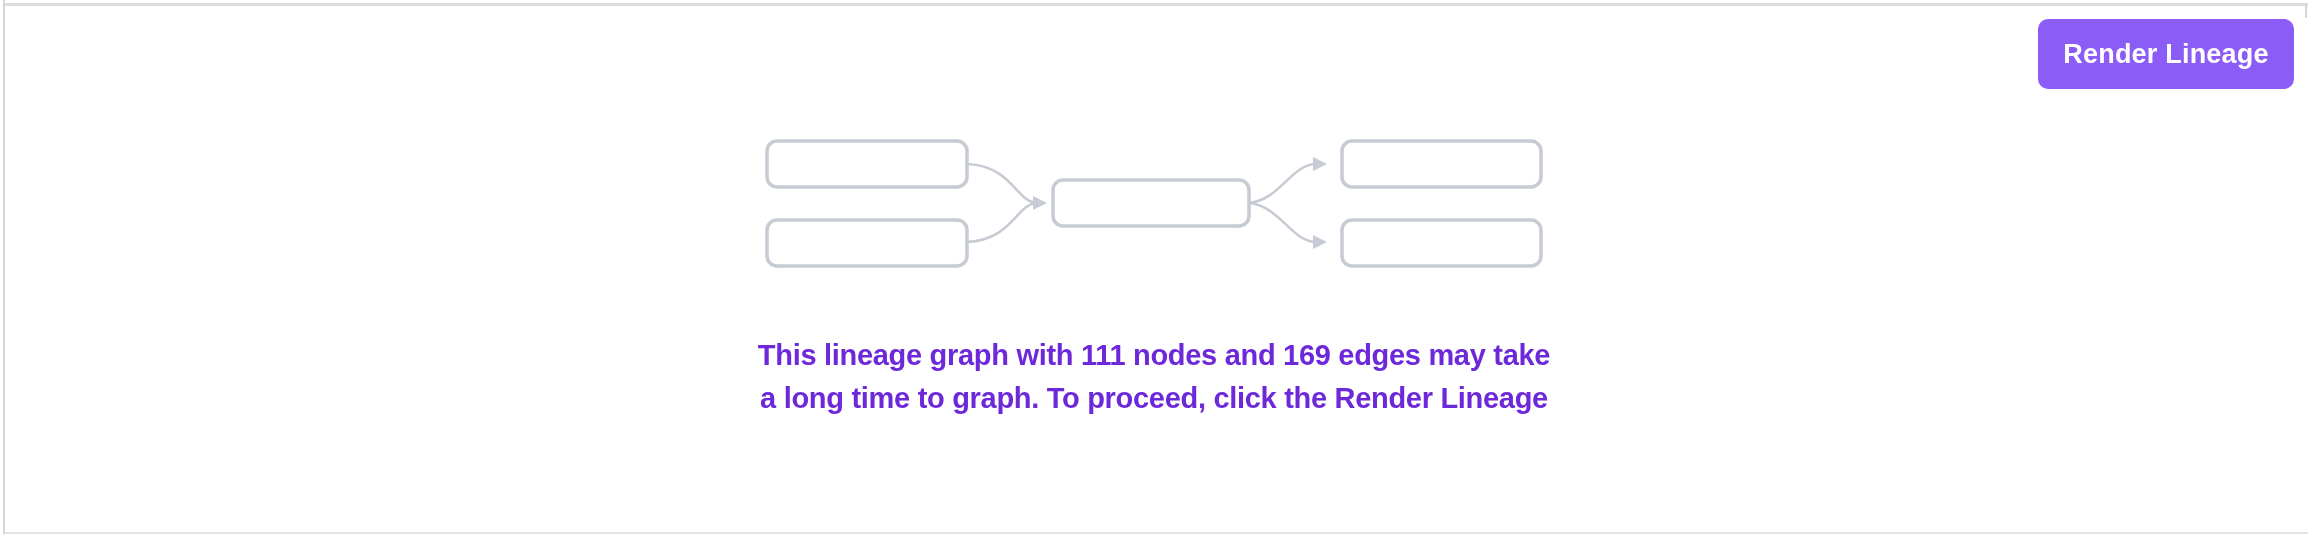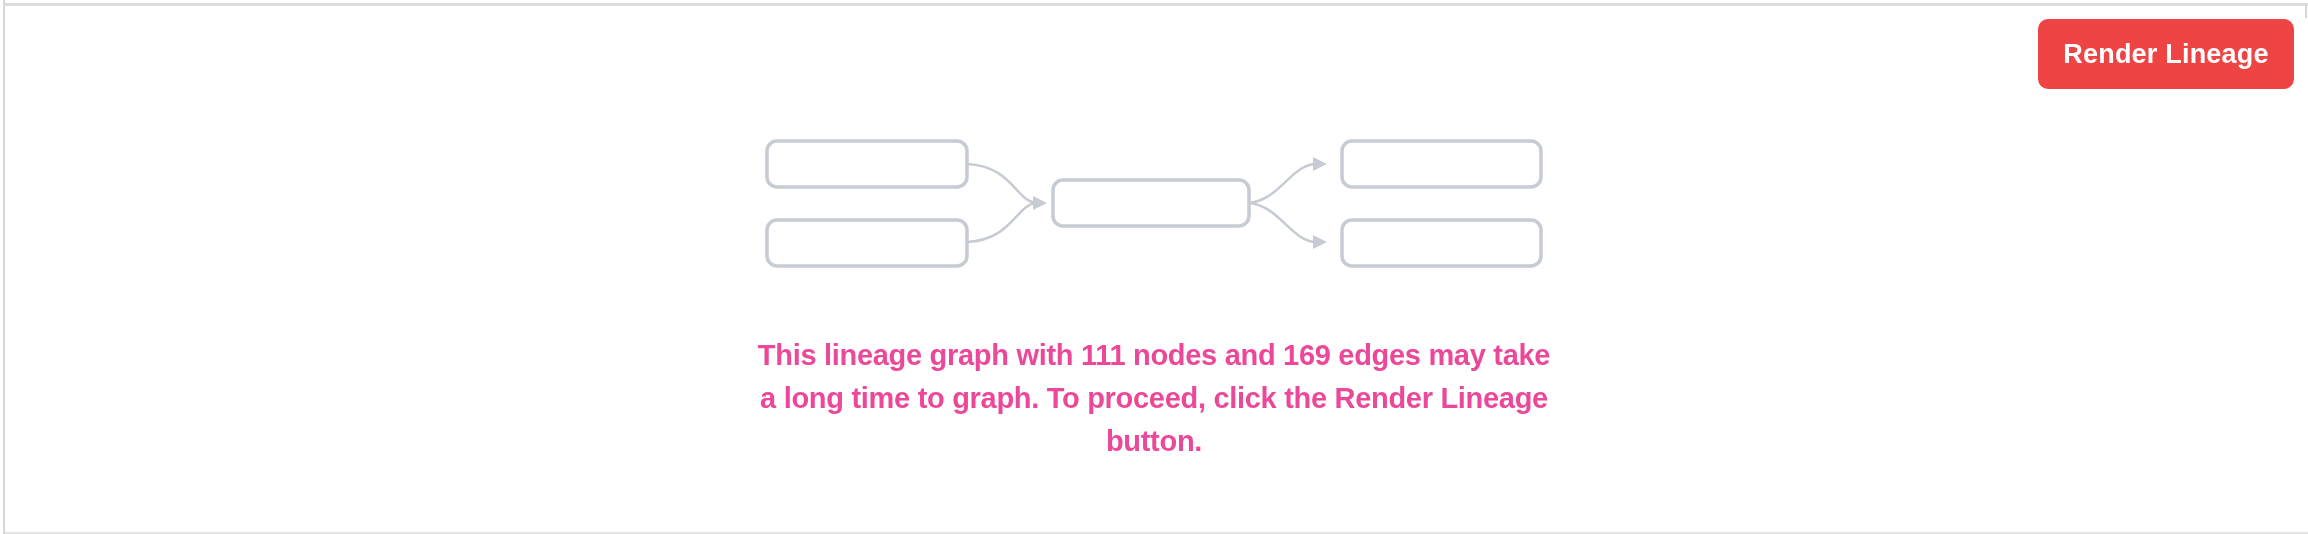--- a/index.html
+++ b/index.html
@@ -63,21 +63,21 @@
 </head>
 <body>
 
 <div class="panel">
 
   <div class="border-left"></div>
   <div class="border-top"></div>
   <div class="border-right-stub"></div>
   <div class="border-bottom"></div>
 
-  <button class="render-btn" style="background-color: #ef4444;">Render Lineage</button>
+  <button class="render-btn" style="background-color: #8b5cf6;">Render Lineage</button>
 
   <div class="empty-state">
 
     <svg class="illustration" width="780" height="130" viewBox="0 0 780 130">
 
       <rect x="3" y="3" width="200" height="46" rx="10" fill="#ffffff" stroke-width="3.5" stroke="#c6cbd4"></rect>
       <rect x="3" y="82" width="200" height="46" rx="10" fill="#ffffff" stroke-width="3.5" stroke="#c6cbd4"></rect>
       <rect x="289" y="42" width="196" height="46" rx="10" fill="#ffffff" stroke-width="3.5" stroke="#c6cbd4"></rect>
       <rect x="578" y="3" width="199" height="46" rx="10" fill="#ffffff" stroke-width="3.5" stroke="#c6cbd4"></rect>
       <rect x="578" y="82" width="199" height="46" rx="10" fill="#ffffff" stroke-width="3.5" stroke="#c6cbd4"></rect>
@@ -85,20 +85,19 @@
       <path d="M203,26 C248,28 252,63 272,65" fill="none" stroke-width="2.5" stroke="#c6cbd4"></path>
       <path d="M203,104 C248,102 252,67 272,65" fill="none" stroke-width="2.5" stroke="#c6cbd4"></path>
       <path d="M485,65 C515,62 526,29 550,26" fill="none" stroke-width="2.5" stroke="#c6cbd4"></path>
       <path d="M485,65 C515,68 526,101 550,104" fill="none" stroke-width="2.5" stroke="#c6cbd4"></path>
 
       <polygon points="269,58 283,65 269,72" fill="#c6cbd4"></polygon>
       <polygon points="549,19 563,26 549,33" fill="#c6cbd4"></polygon>
       <polygon points="549,97 563,104 549,111" fill="#c6cbd4"></polygon>
     </svg>
 
-    <div class="message" style="color: #ec4899;">
+    <div class="message" style="color: #6d28d9;">
       <div class="line">This lineage graph with 111 nodes and 169 edges may take</div>
       <div class="line">a long time to graph. To proceed, click the Render Lineage</div>
-      <div class="line">button.</div>
     </div>
 
   </div>
 </div>
 
 </body></html>

